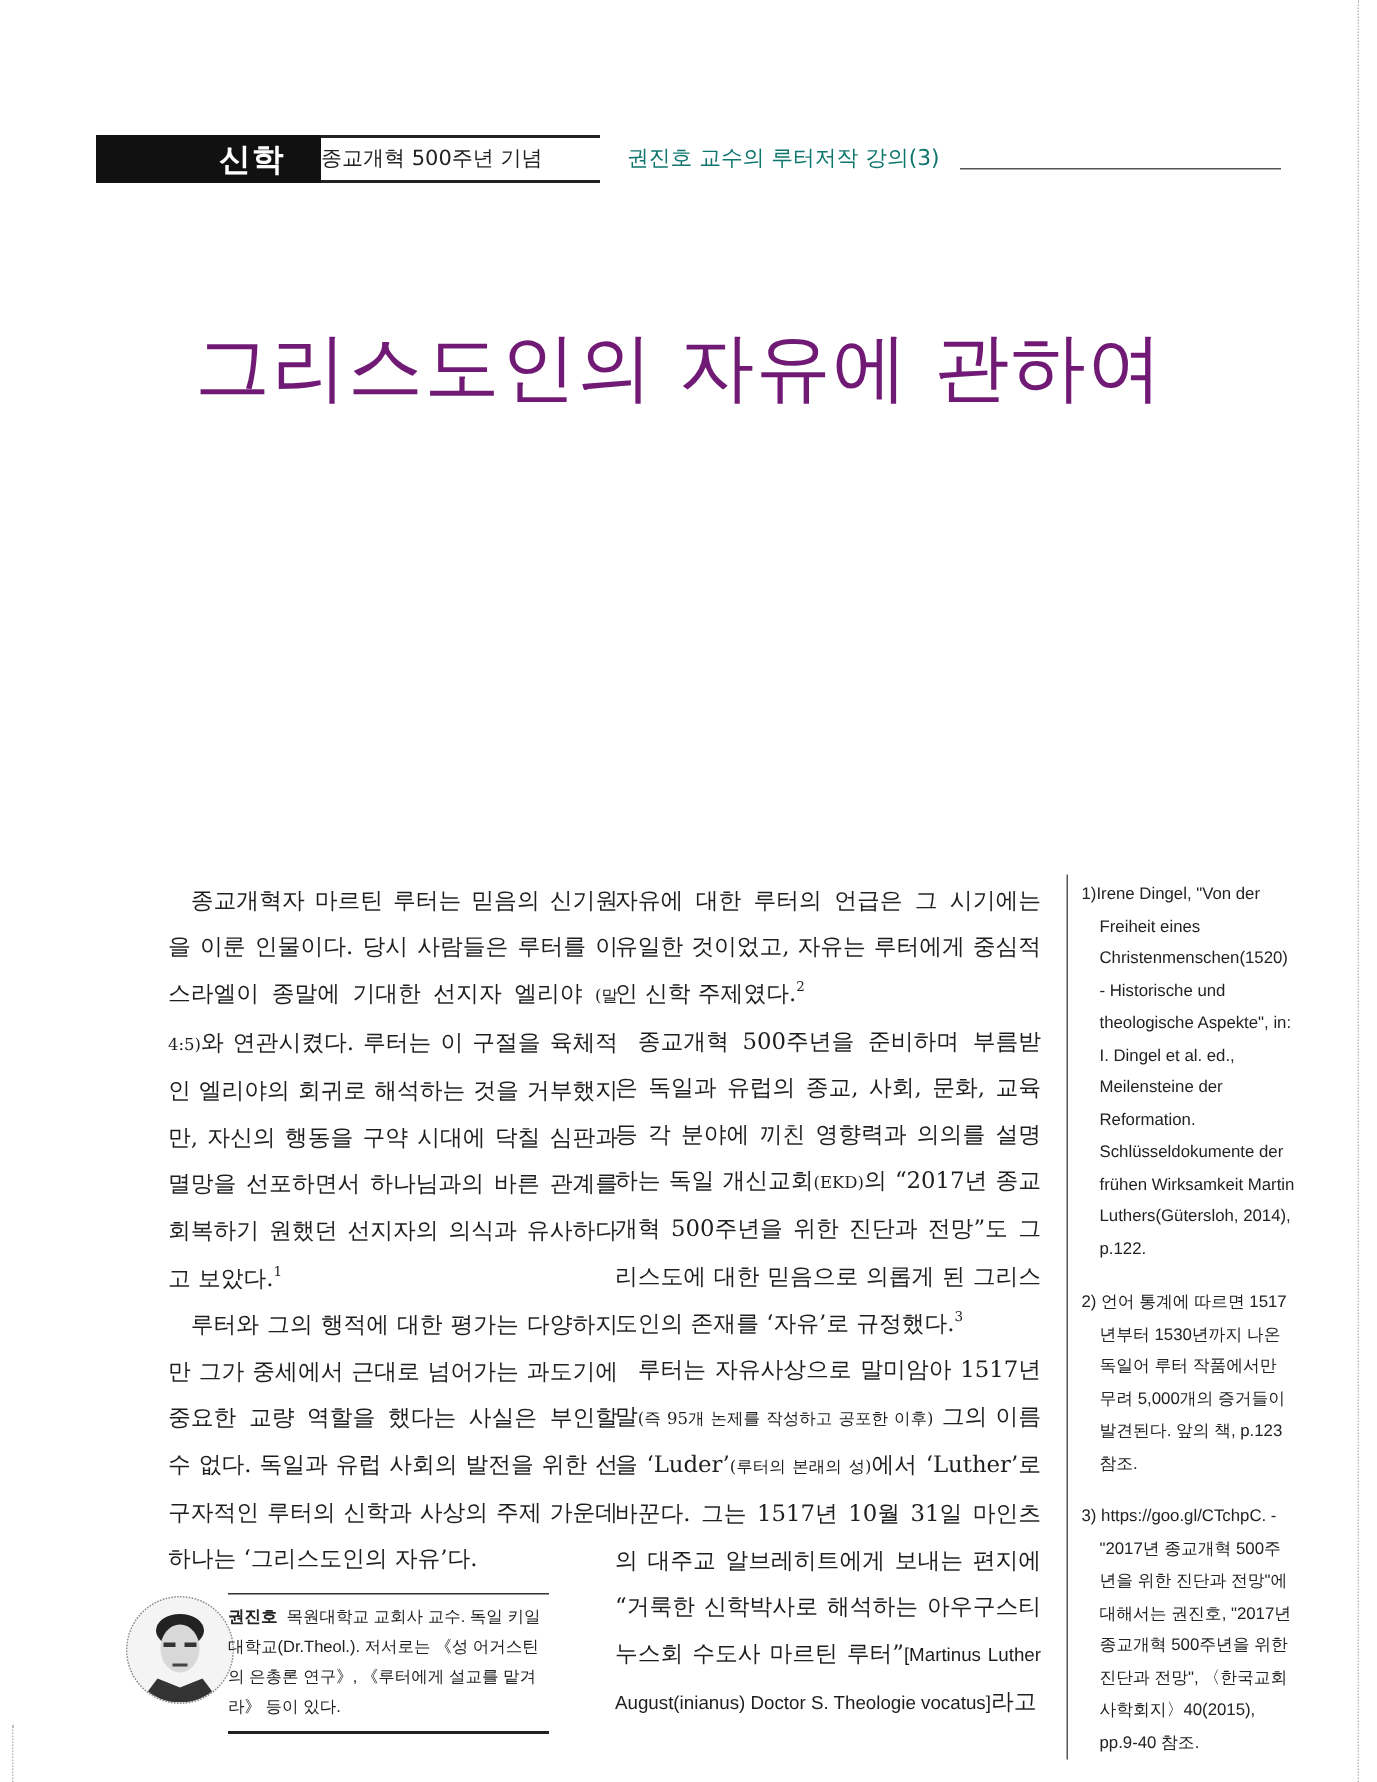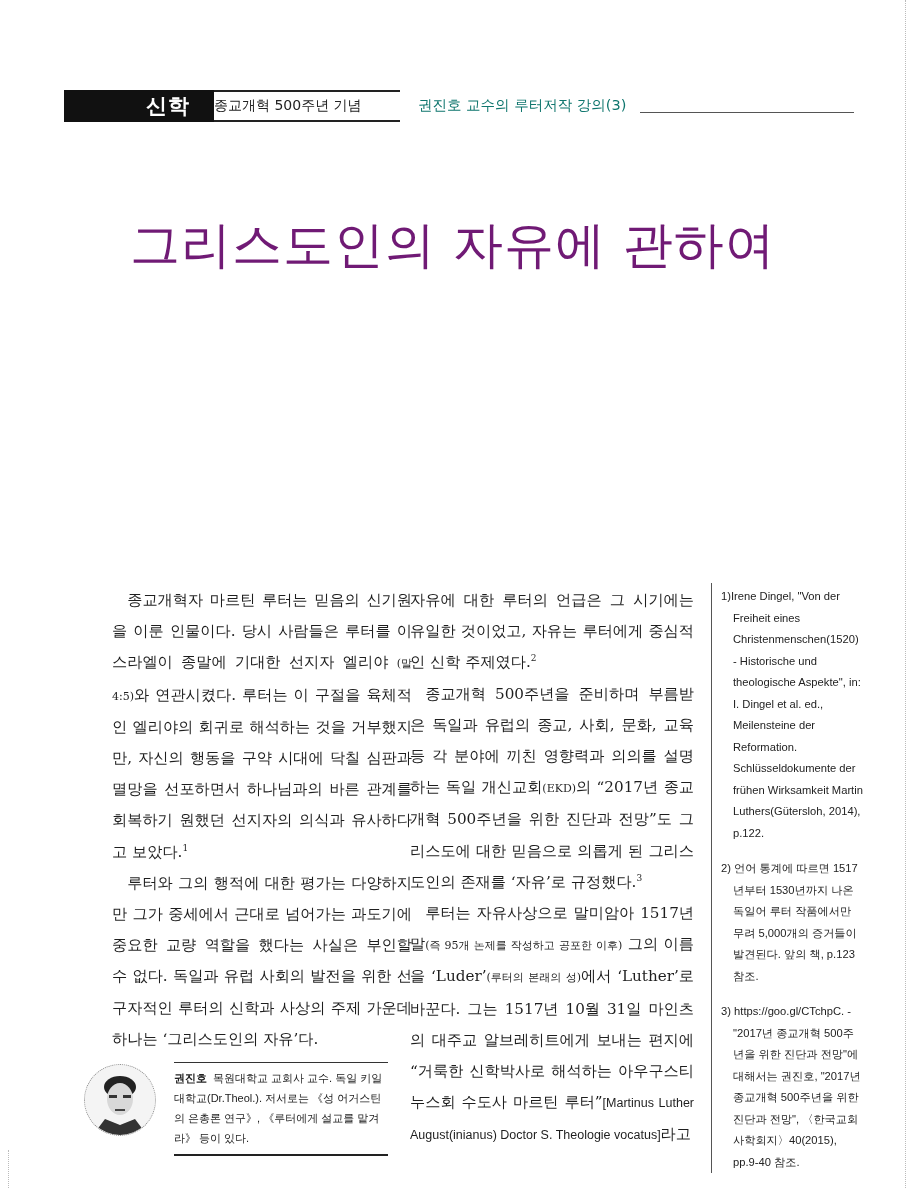--- a/index.html
+++ b/index.html
@@ -71,21 +71,21 @@
     }
     .author-box {
       position: absolute; left: 84px; top: 1062px; width: 300px; height: 90px;
     }
     .author-photo {
       position: absolute; left: 0; top: 2px; width: 70px; height: 70px;
       border-radius: 50%; border: 1px dotted #888; background: #f4f4f4;
       overflow: hidden;
     }
     .author-bio {
-      position: absolute; left: 90px; top: 0; width: 214px;
+      position: absolute; left: 68px; top: 0; width: 214px;
       border-top: 1px solid #333; border-bottom: 2px solid #222;
       padding: 5px 0 6px 0;
       font-family: "Liberation Sans", sans-serif;
       font-size: 11px; line-height: 20px; color: #222;
     }
     .author-name { font-weight: bold; margin-right: 6px; }
   </style>
 </head>
 <body>
 

